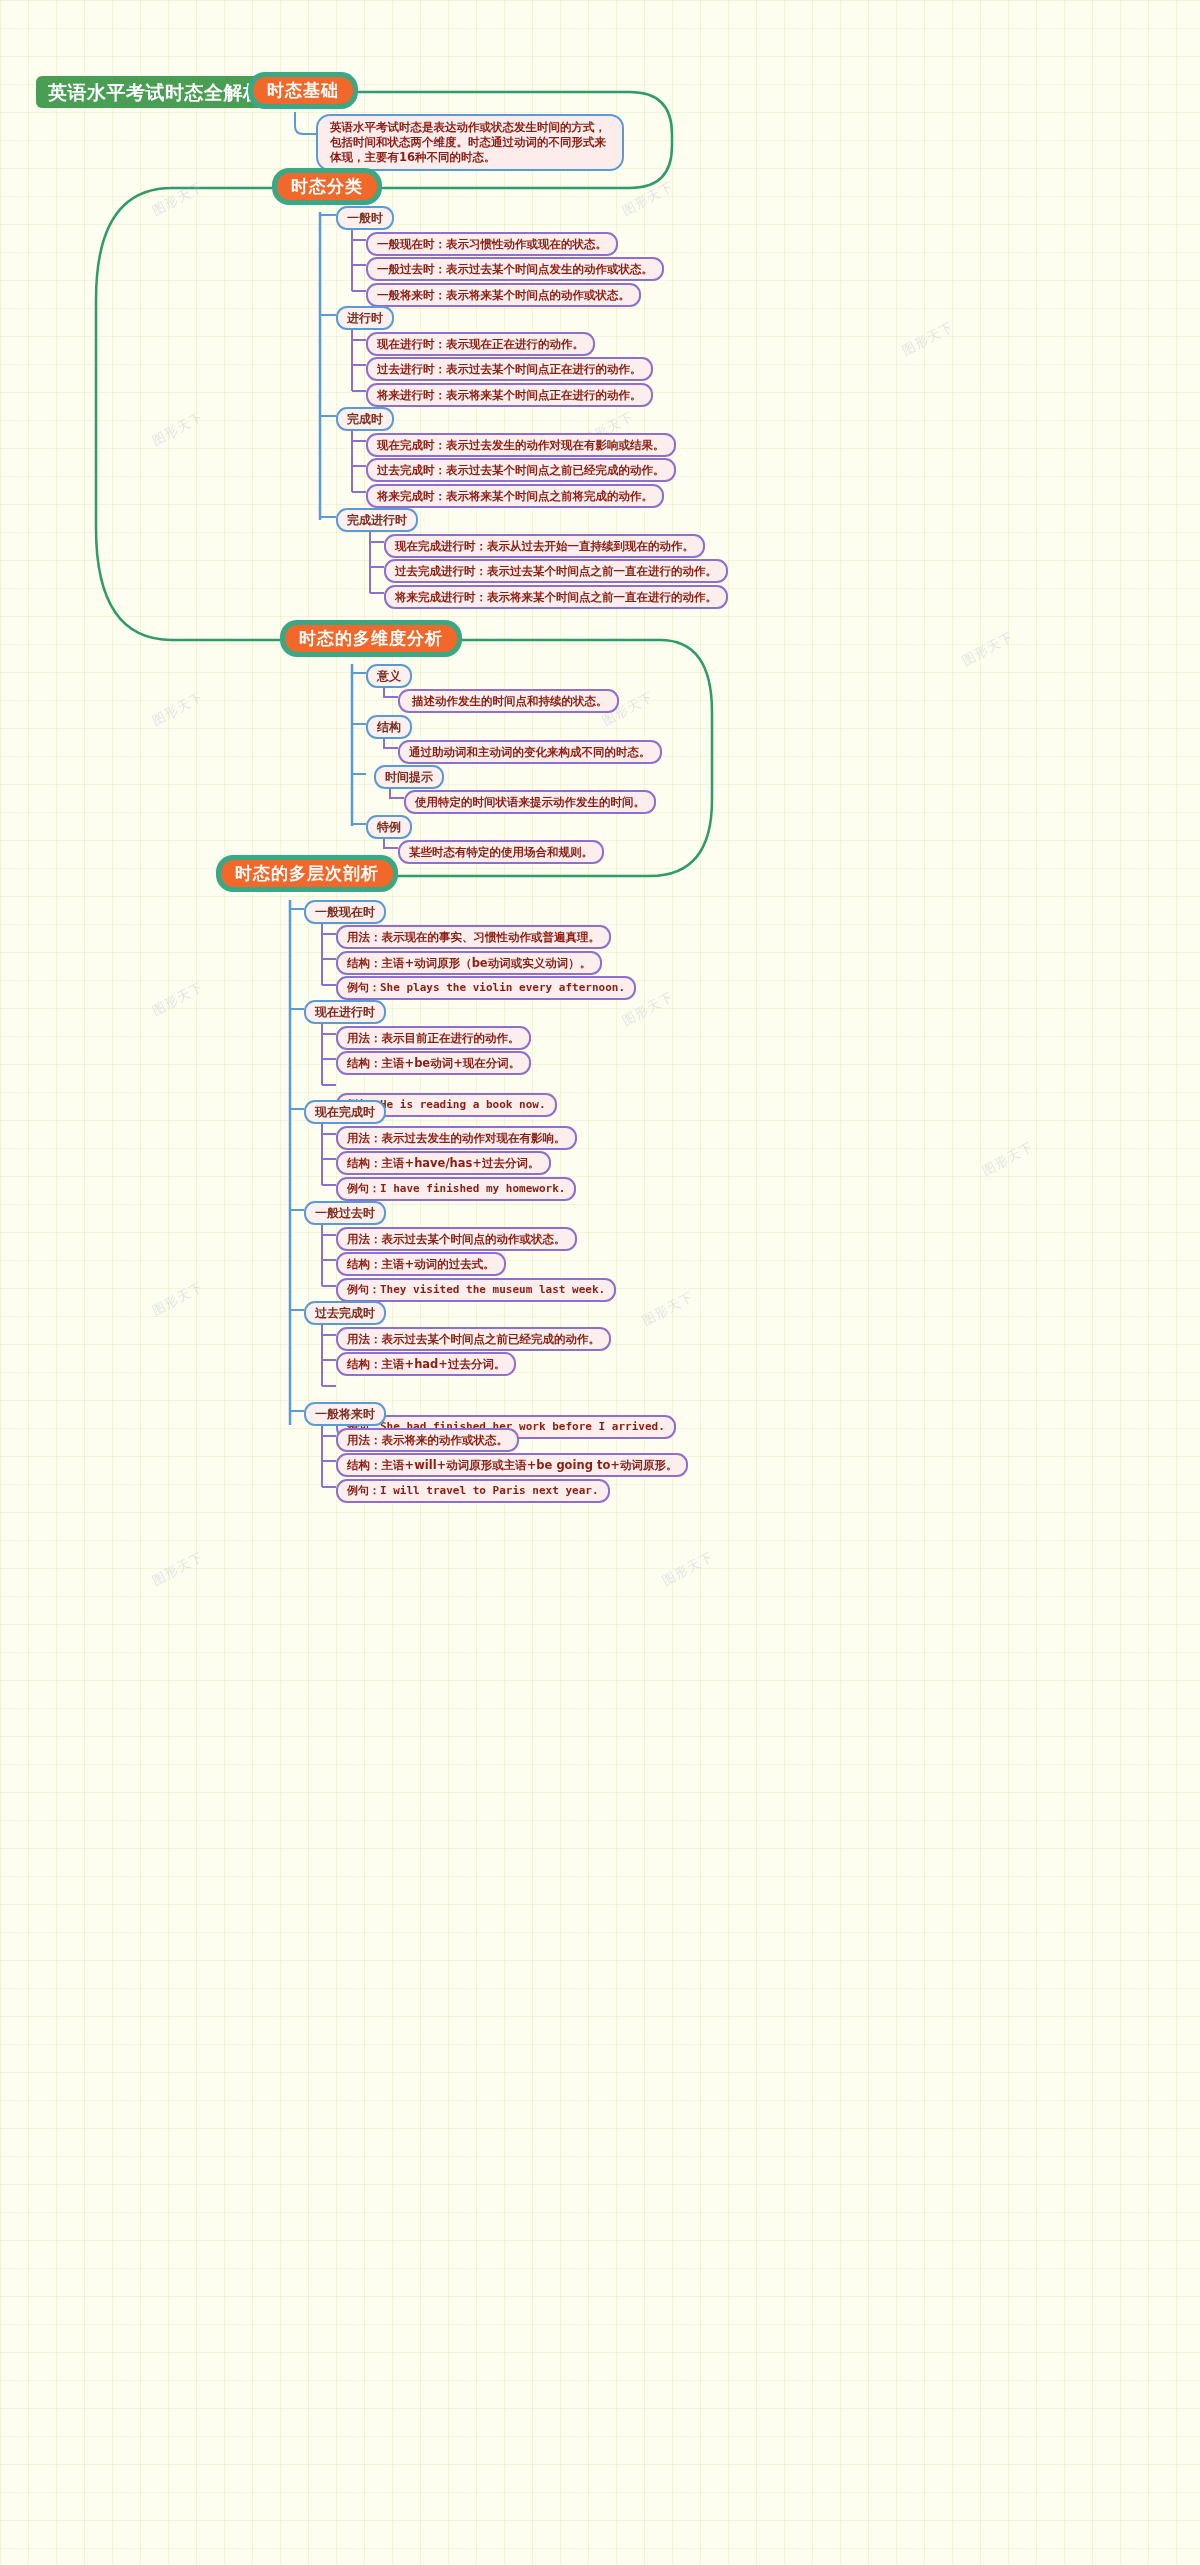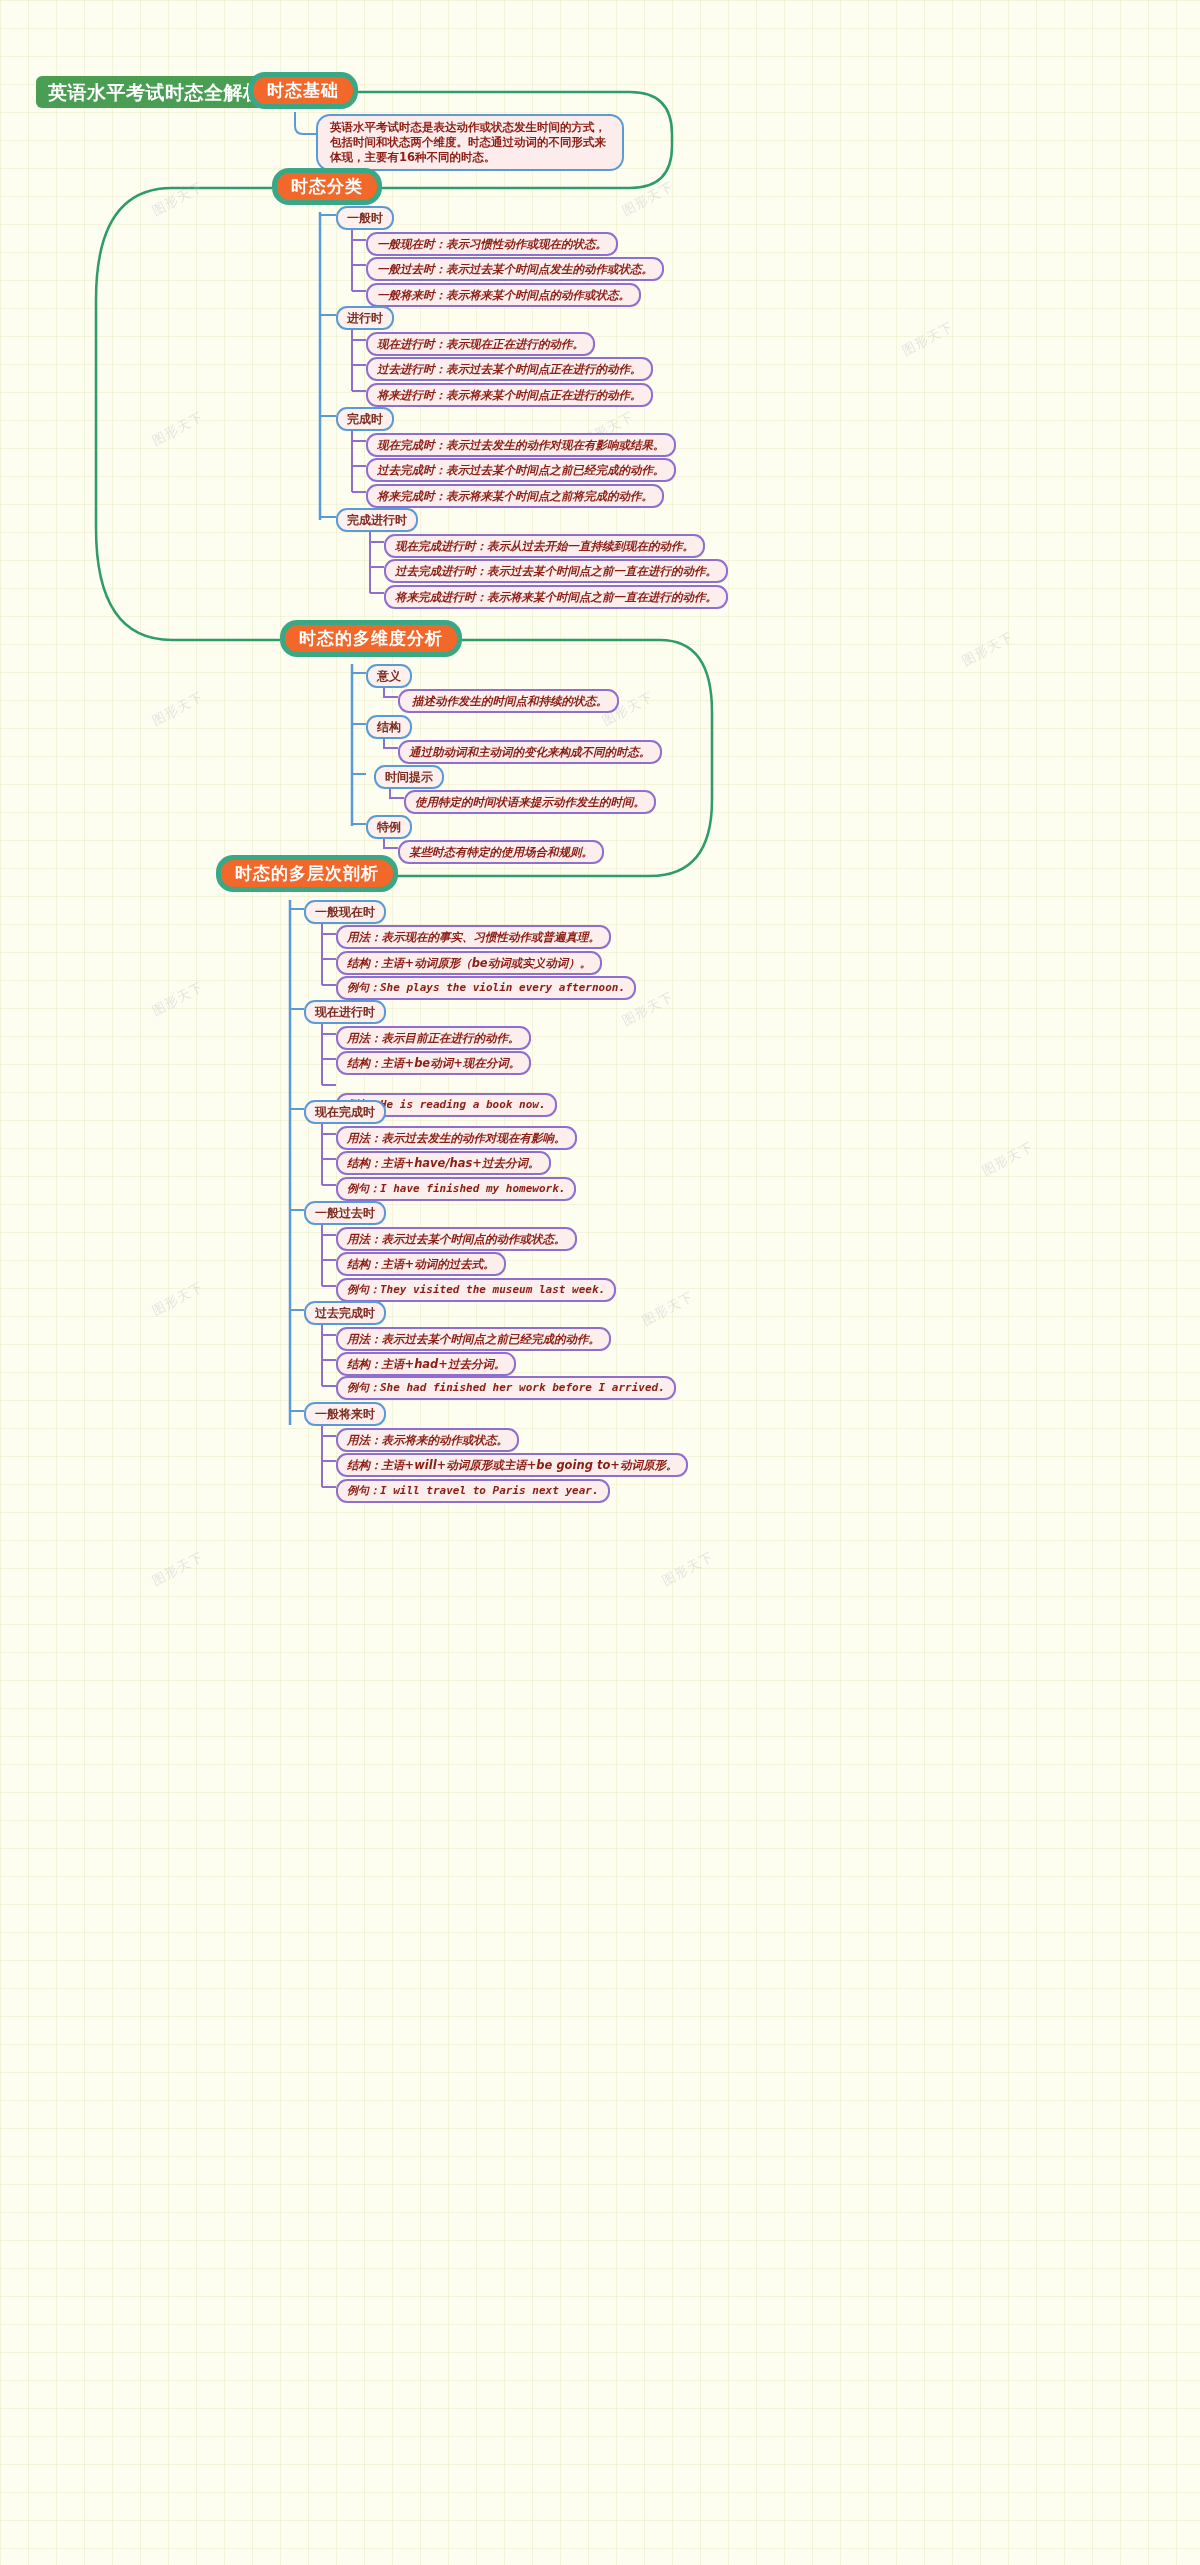--- a/index.html
+++ b/index.html
@@ -39,21 +39,20 @@
   .l2{
     border:2px solid #5b9bd5;background:#fdf0ef;color:#7d2b1e;
     border-radius:11px;padding:2px 9px;font-size:12px;font-weight:700;
     line-height:16px;
   }
   
   .l3{
     border:2px solid #8e6fd0;background:#fdeeee;color:#8c1d13;
     border-radius:11px;padding:2px 9px;font-size:11.5px;font-weight:700;
     line-height:16px;
-    font-style:italic;
   }
   
   .desc{
     border:2px solid #5b9bd5;background:#fdecec;color:#8c1d13;
     border-radius:14px;padding:4px 12px;font-size:11.5px;font-weight:700;
     text-align:left;line-height:15px;white-space:normal;
   }
   .mono{font-family:"DejaVu Sans Mono","Liberation Mono",monospace;font-size:11px;}
 </style>
 </head>
@@ -225,18 +224,18 @@
 <div class="node l3 mono" style="left:336px;top:1177px;">例句：I have finished my homework.</div>
 
 <div class="node l2" style="left:304px;top:1201px;">一般过去时</div>
 <div class="node l3" style="left:336px;top:1227px;">用法：表示过去某个时间点的动作或状态。</div>
 <div class="node l3" style="left:336px;top:1252px;">结构：主语+动词的过去式。</div>
 <div class="node l3 mono" style="left:336px;top:1278px;">例句：They visited the museum last week.</div>
 
 <div class="node l2" style="left:304px;top:1301px;">过去完成时</div>
 <div class="node l3" style="left:336px;top:1327px;">用法：表示过去某个时间点之前已经完成的动作。</div>
 <div class="node l3" style="left:336px;top:1352px;">结构：主语+had+过去分词。</div>
-<div class="node l3 mono" style="left:336px;top:1376px;">例句：She had finished her work before I arrived.</div>
+<div class="node l3 mono" style="left:336px;top:1415px;">例句：She had finished her work before I arrived.</div>
 
 <div class="node l2" style="left:304px;top:1402px;">一般将来时</div>
 <div class="node l3" style="left:336px;top:1428px;">用法：表示将来的动作或状态。</div>
 <div class="node l3" style="left:336px;top:1453px;">结构：主语+will+动词原形或主语+be going to+动词原形。</div>
 <div class="node l3 mono" style="left:336px;top:1479px;">例句：I will travel to Paris next year.</div>
 
 </body></html>

